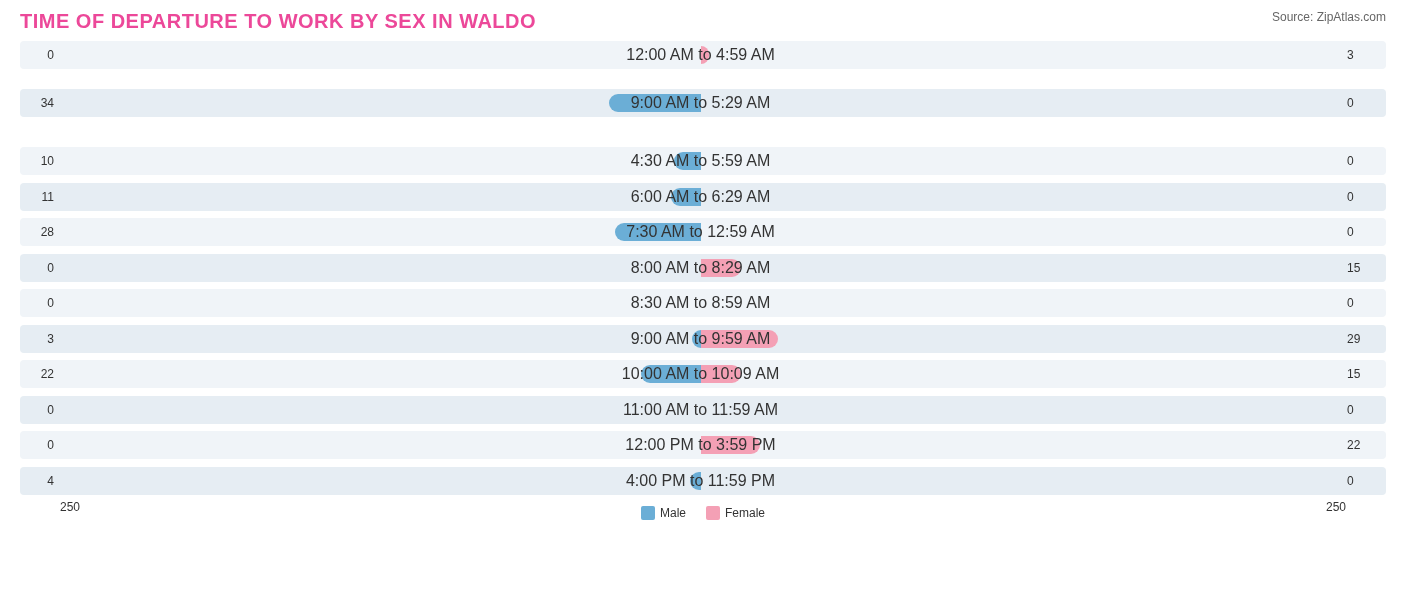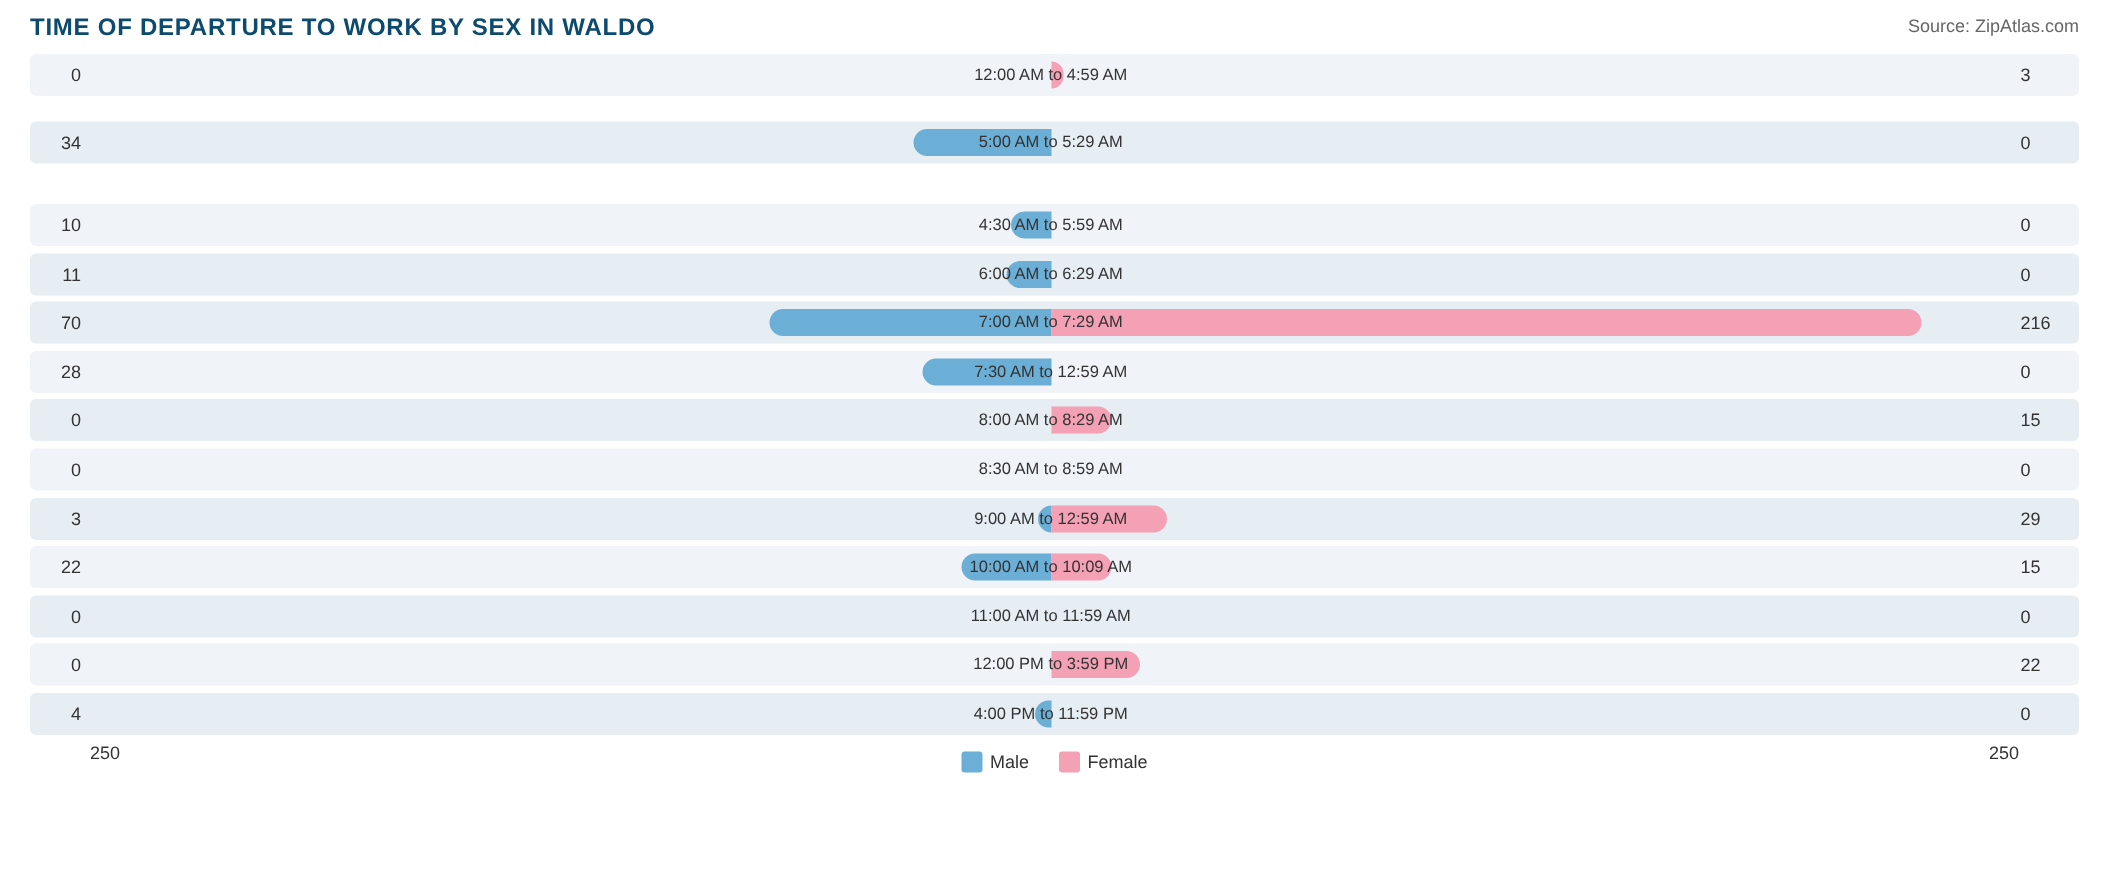--- a/index.html
+++ b/index.html
@@ -10,23 +10,23 @@
       height: 595px;
       overflow: hidden;
     }
     .chart-container {
       width: 1406px;
       height: 595px;
       padding: 10px 20px 40px 20px;
       position: relative;
     }
     .chart-title {
-      font-size: 16px;
+      font-size: 20px;
       font-weight: bold;
-      color: #0c4a6e;
+      color: #ec4899;
       margin-bottom: 8px;
       text-transform: uppercase;
       letter-spacing: 0.5px;
     }
     .source {
       position: absolute;
       top: 10px;
       right: 20px;
       font-size: 12px;
       color: #666;
@@ -65,21 +65,21 @@
       display: flex;
       align-items: center;
       justify-content: center;
       position: relative;
       height: 100%;
     }
     .label-center {
       position: absolute;
       left: 50%;
       transform: translateX(-50%);
-      font-size: 11px;
+      font-size: 16px;
       color: #333;
       z-index: 2;
       white-space: nowrap;
       pointer-events: none;
     }
     .male-bar-wrap {
       position: absolute;
       right: 50%;
       display: flex;
       align-items: center;
@@ -164,21 +164,21 @@
     </div>
     <div class="right-val">3</div>
   </div>
         <div class="row" style="background: rgb(230, 237, 243); margin-top: 12px;">
     <div class="left-val">34</div>
     <div class="bars-center">
       <div class="male-bar-wrap" style="width:580px;">
         <div style="flex:1;"></div>
         <div class="male-bar" style="width:91.2962962962963px; min-width:4px; border-radius: 9px 0 0 9px;"></div>
       </div>
-      <div class="label-center">5:00 AM to 5:29 AM</div>
+      <div class="label-center">9:00 AM to 5:29 AM</div>
       <div class="female-bar-wrap" style="width:580px;">
         <div class="female-bar" style="width:0px; min-width:0px; border-radius: 0;"></div>
         <div style="flex:1;"></div>
       </div>
     </div>
     <div class="right-val">0</div>
   </div>
         <div class="row" style="background: rgb(240, 244, 248); margin-top: 23px;">
     <div class="left-val">10</div>
     <div class="bars-center">
@@ -202,35 +202,20 @@
         <div class="male-bar" style="width:29.537037037037035px; min-width:4px; border-radius: 9px 0 0 9px;"></div>
       </div>
       <div class="label-center">6:00 AM to 6:29 AM</div>
       <div class="female-bar-wrap" style="width:580px;">
         <div class="female-bar" style="width:0px; min-width:0px; border-radius: 0;"></div>
         <div style="flex:1;"></div>
       </div>
     </div>
     <div class="right-val">0</div>
   </div>
-        <div class="row" style="background: rgb(230, 237, 243);">
-    <div class="left-val">70</div>
-    <div class="bars-center">
-      <div class="male-bar-wrap" style="width:580px;">
-        <div style="flex:1;"></div>
-        <div class="male-bar" style="width:187.96296296296296px; min-width:4px; border-radius: 9px 0 0 9px;"></div>
-      </div>
-      <div class="label-center">7:00 AM to 7:29 AM</div>
-      <div class="female-bar-wrap" style="width:580px;">
-        <div class="female-bar" style="width:580px; min-width:4px; border-radius: 0 9px 9px 0;"></div>
-        <div style="flex:1;"></div>
-      </div>
-    </div>
-    <div class="right-val">216</div>
-  </div>
         <div class="row" style="background: rgb(240, 244, 248);">
     <div class="left-val">28</div>
     <div class="bars-center">
       <div class="male-bar-wrap" style="width:580px;">
         <div style="flex:1;"></div>
         <div class="male-bar" style="width:85.92592592592592px; min-width:4px; border-radius: 9px 0 0 9px;"></div>
       </div>
       <div class="label-center">7:30 AM to 12:59 AM</div>
       <div class="female-bar-wrap" style="width:580px;">
         <div class="female-bar" style="width:0px; min-width:0px; border-radius: 0;"></div>
@@ -269,21 +254,21 @@
     </div>
     <div class="right-val">0</div>
   </div>
         <div class="row" style="background: rgb(230, 237, 243);">
     <div class="left-val">3</div>
     <div class="bars-center">
       <div class="male-bar-wrap" style="width:580px;">
         <div style="flex:1;"></div>
         <div class="male-bar" style="width:8.055555555555555px; min-width:4px; border-radius: 9px 0 0 9px;"></div>
       </div>
-      <div class="label-center">9:00 AM to 12:59 AM</div>
+      <div class="label-center">9:00 AM to 9:59 AM</div>
       <div class="female-bar-wrap" style="width:580px;">
         <div class="female-bar" style="width:77.87037037037038px; min-width:4px; border-radius: 0 9px 9px 0;"></div>
         <div style="flex:1;"></div>
       </div>
     </div>
     <div class="right-val">29</div>
   </div>
         <div class="row" style="background: rgb(240, 244, 248);">
     <div class="left-val">22</div>
     <div class="bars-center">

